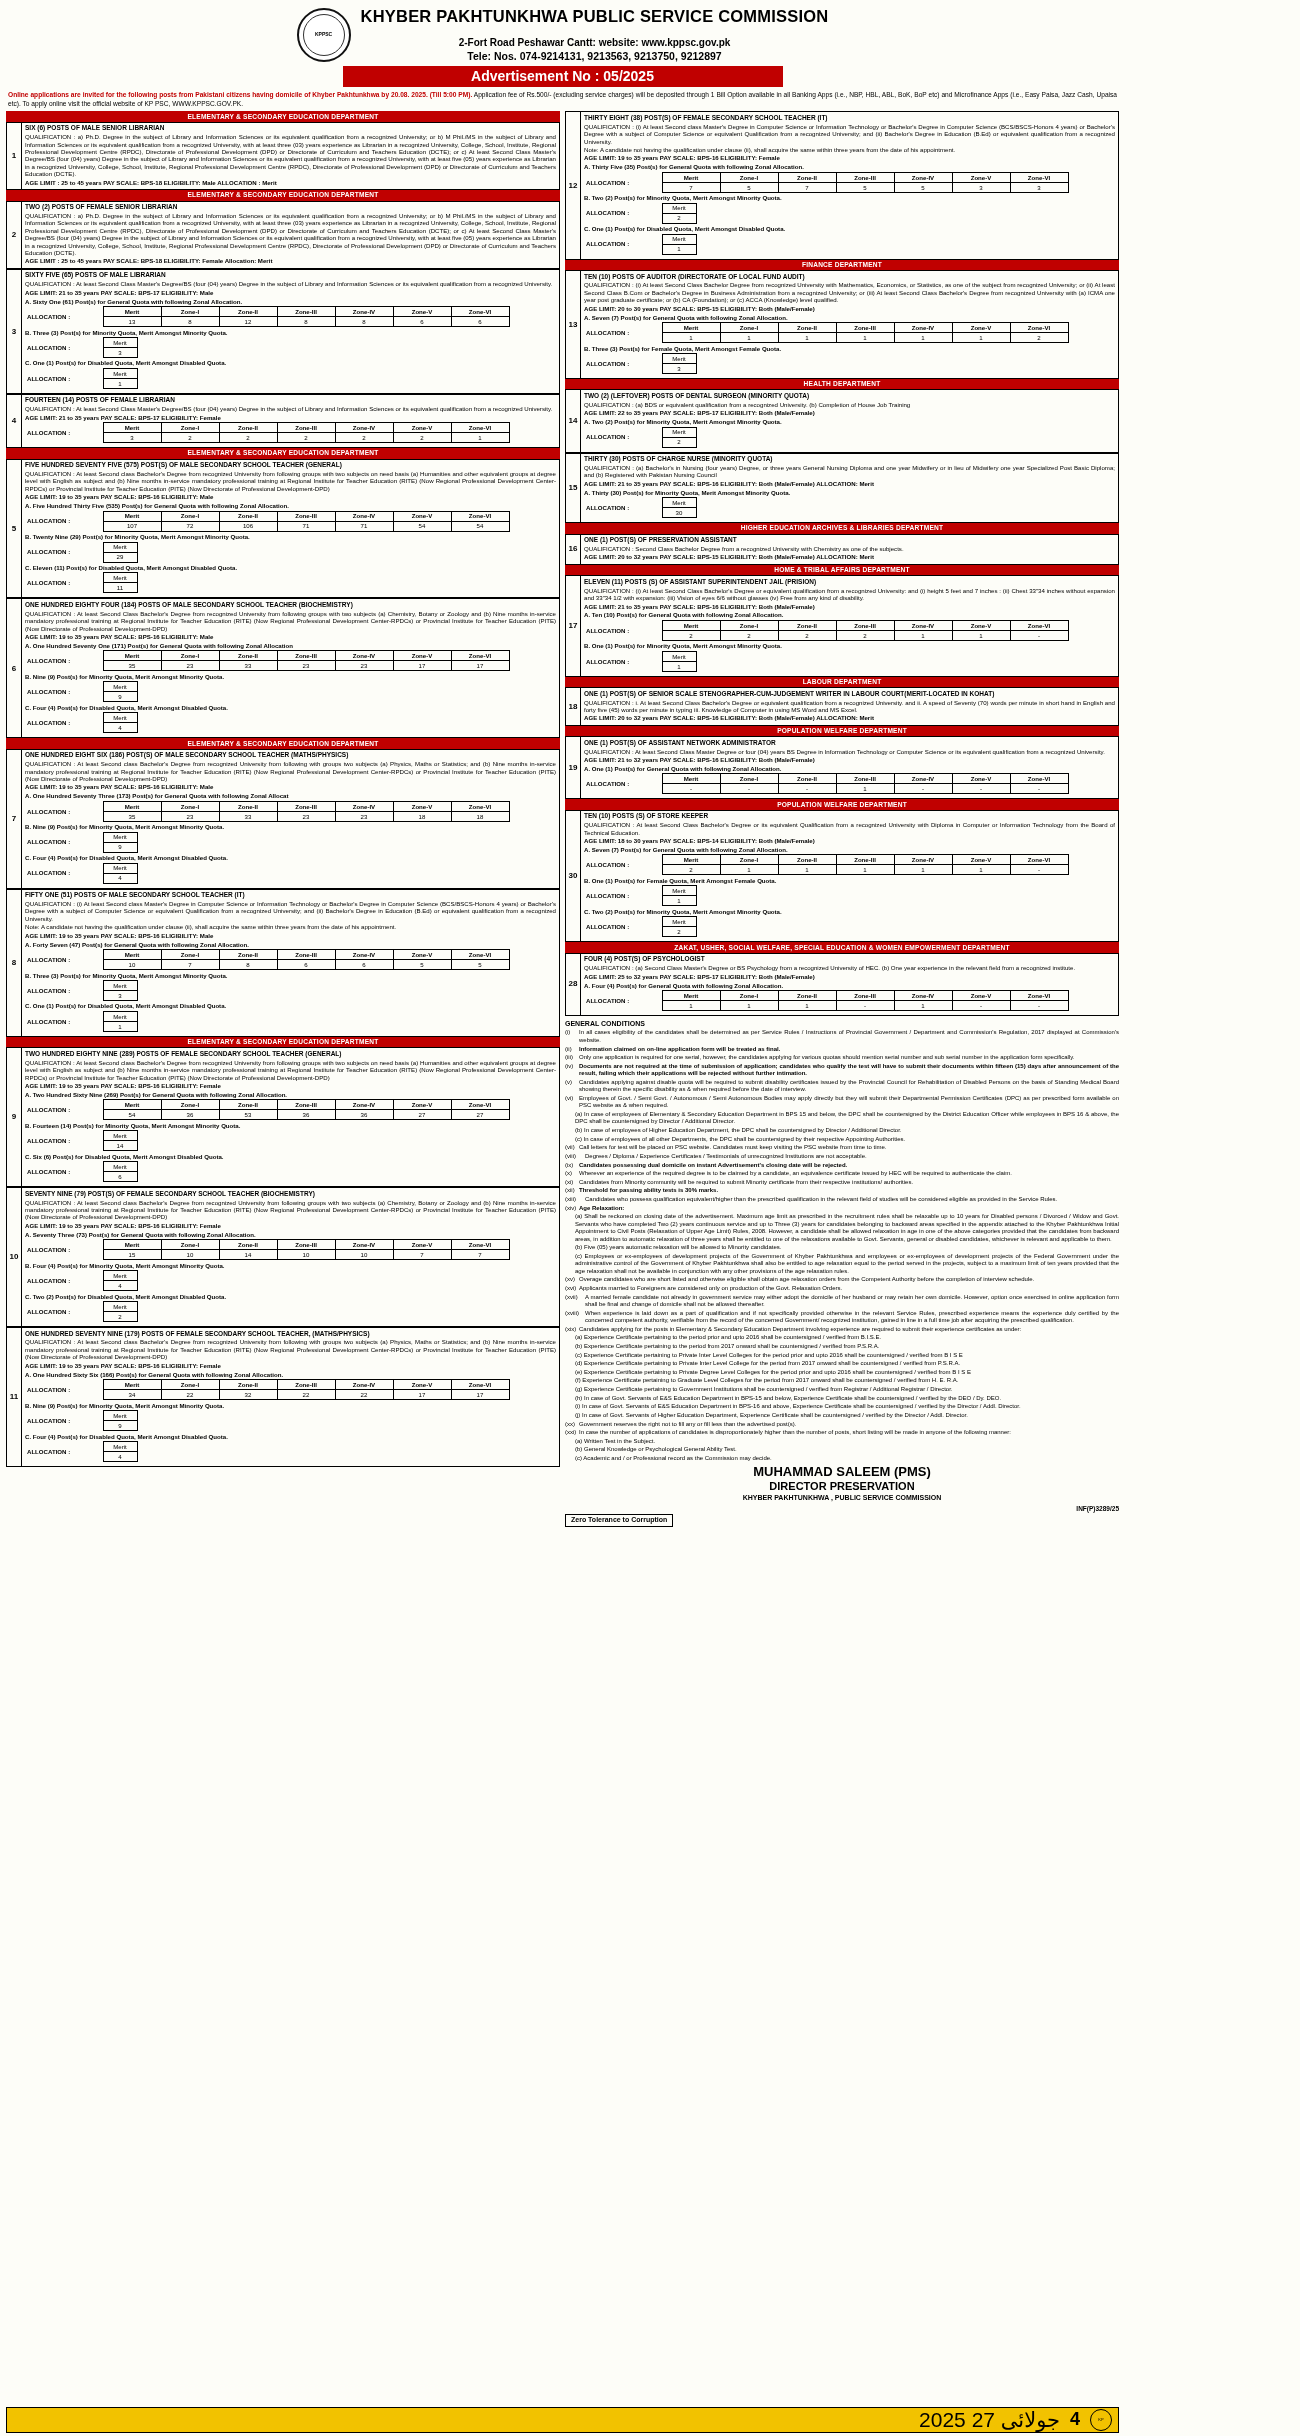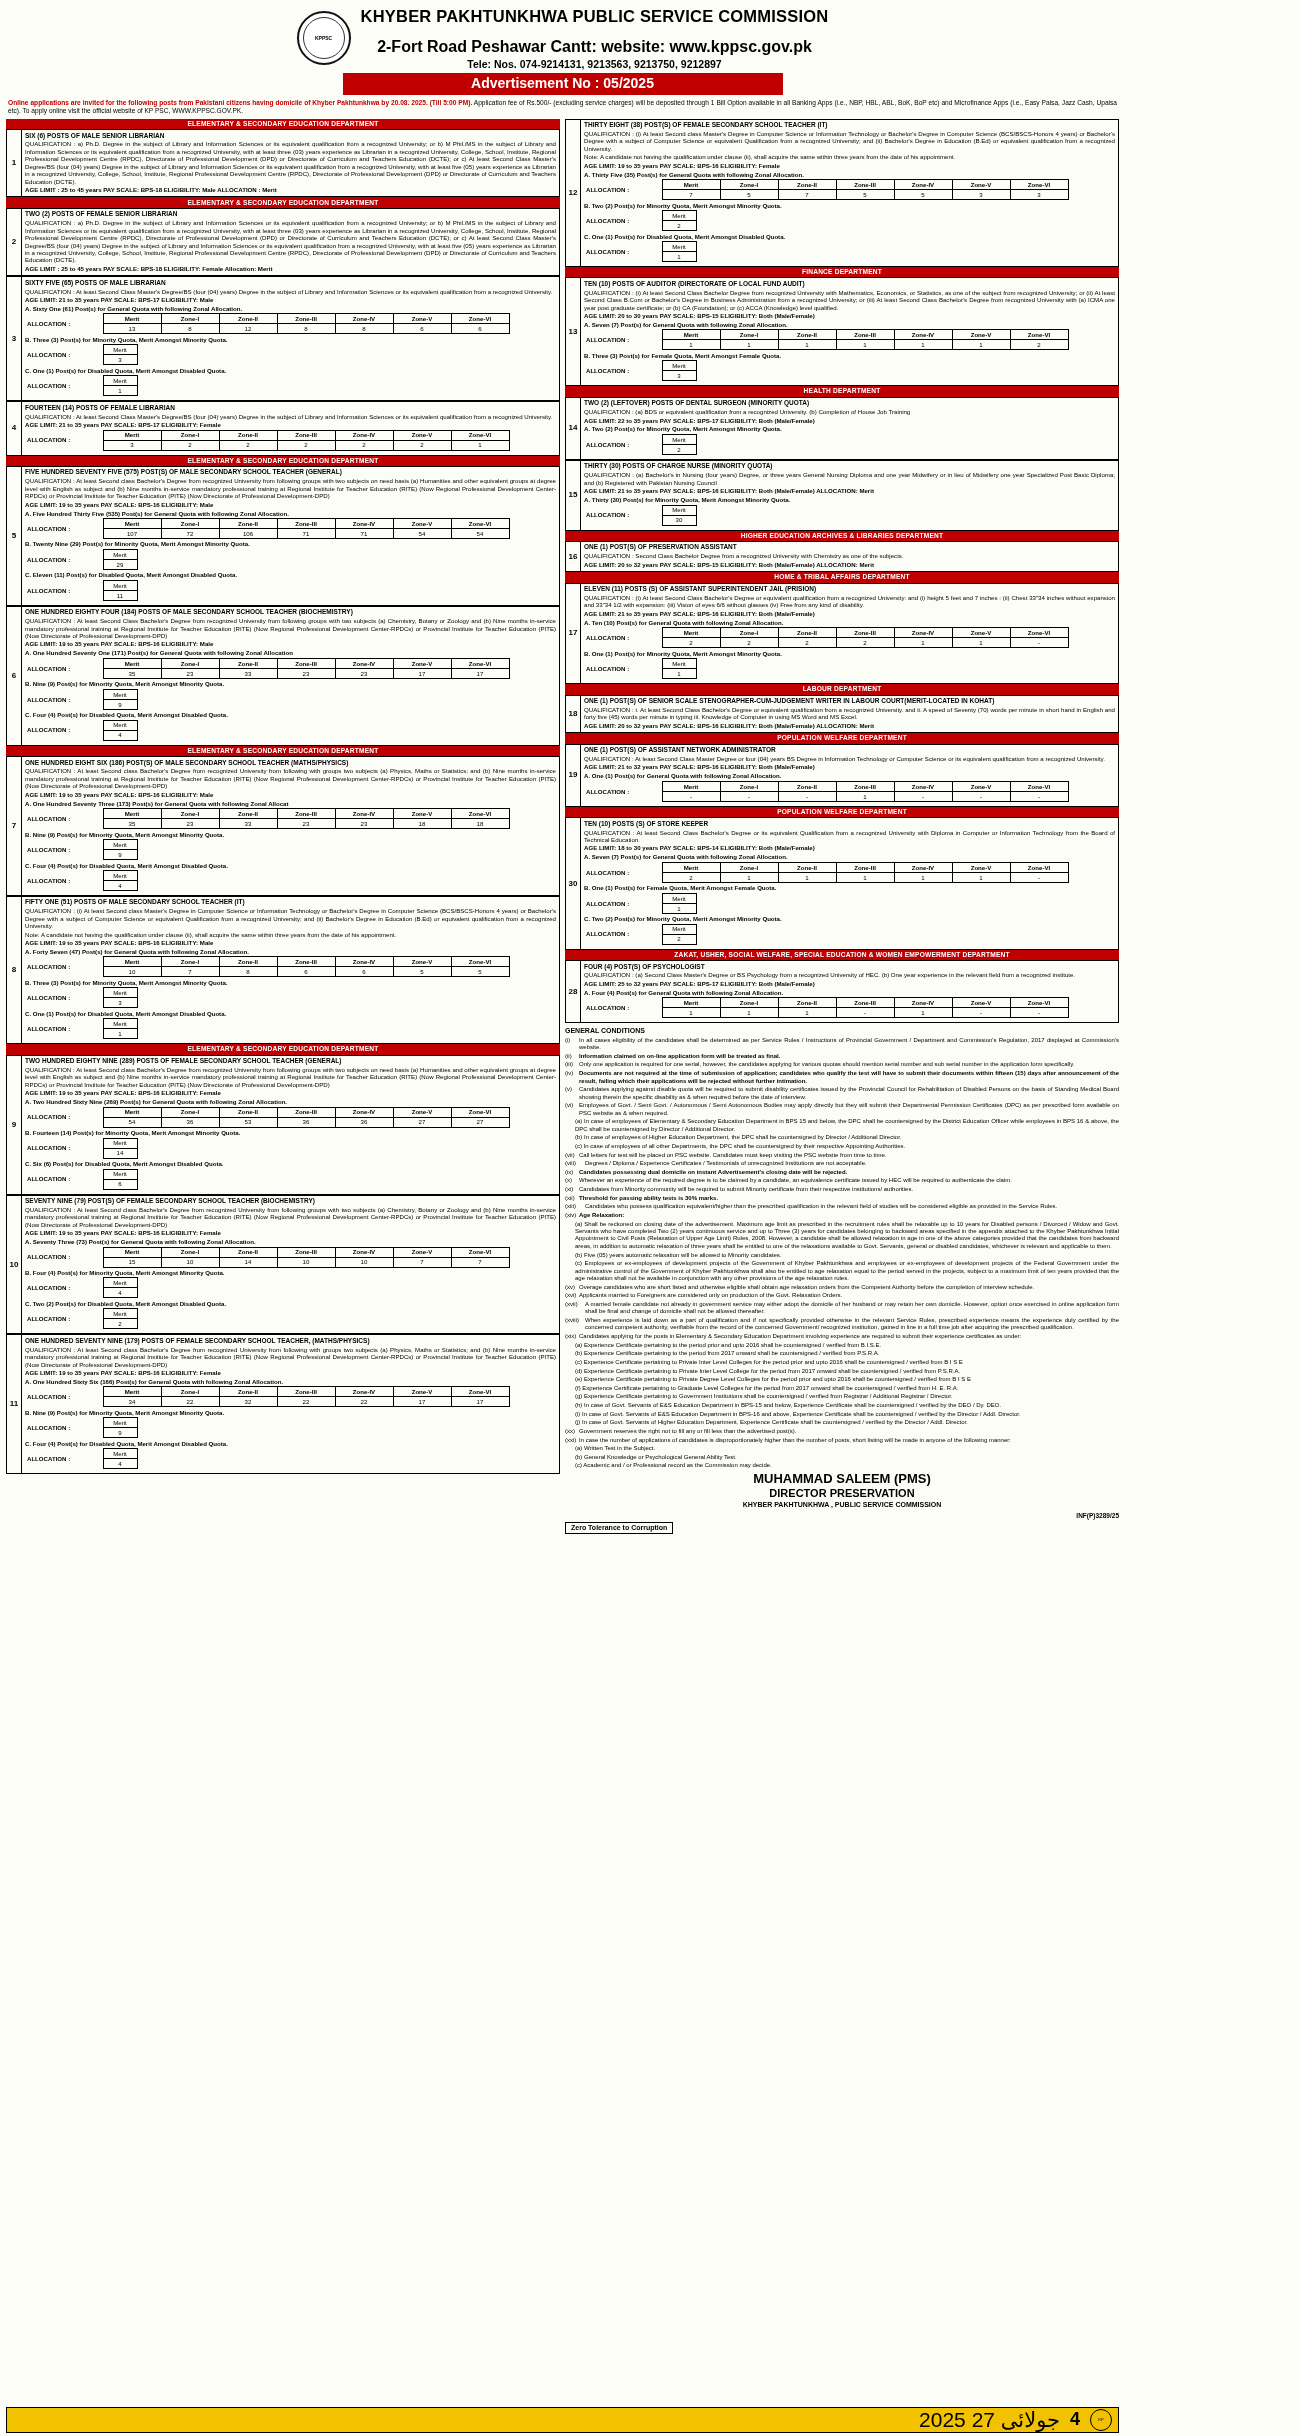--- a/index.html
+++ b/index.html
@@ -13,21 +13,21 @@
     line-height:1.22;
   }
   .page { width:1125px; height:2436px; position:relative; padding:4px 6px; }
 
   
   .header { display:flex; align-items:center; justify-content:center; gap:10px; padding:2px 0 0 0; position:relative; }
   .logo { width:54px; height:54px; border-radius:50%; border:2px solid #111; display:flex; align-items:center; justify-content:center; flex:0 0 auto; background:#fff; }
   .logo-inner { width:42px; height:42px; border-radius:50%; border:1px solid #333; display:flex; align-items:center; justify-content:center; font-size:5px; text-align:center; line-height:1.05; font-weight:bold; }
   .head-text { text-align:center; }
   .head-title { font-size:16.5px; font-weight:bold; letter-spacing:.2px; }
-  .head-sub { font-size:16px; font-weight:bold; margin-top:11px; }
+  .head-sub { font-size:10px; font-weight:bold; margin-top:11px; }
   .head-sub2 { font-size:10.5px; font-weight:bold; margin-top:1px; }
 
   .adv-bar { margin:3px auto 2px auto; width:440px; background:#c00000; color:#fff; text-align:center; font-weight:bold; font-size:14px; padding:2px 0; }
 
   .intro { font-size:6.6px; line-height:1.3; text-align:justify; padding:2px 2px 3px 2px; }
   .intro .red { color:#c00000; font-weight:bold; }
 
   
   .cols { display:flex; gap:5px; align-items:flex-start; }
   .col { width:639px; }

